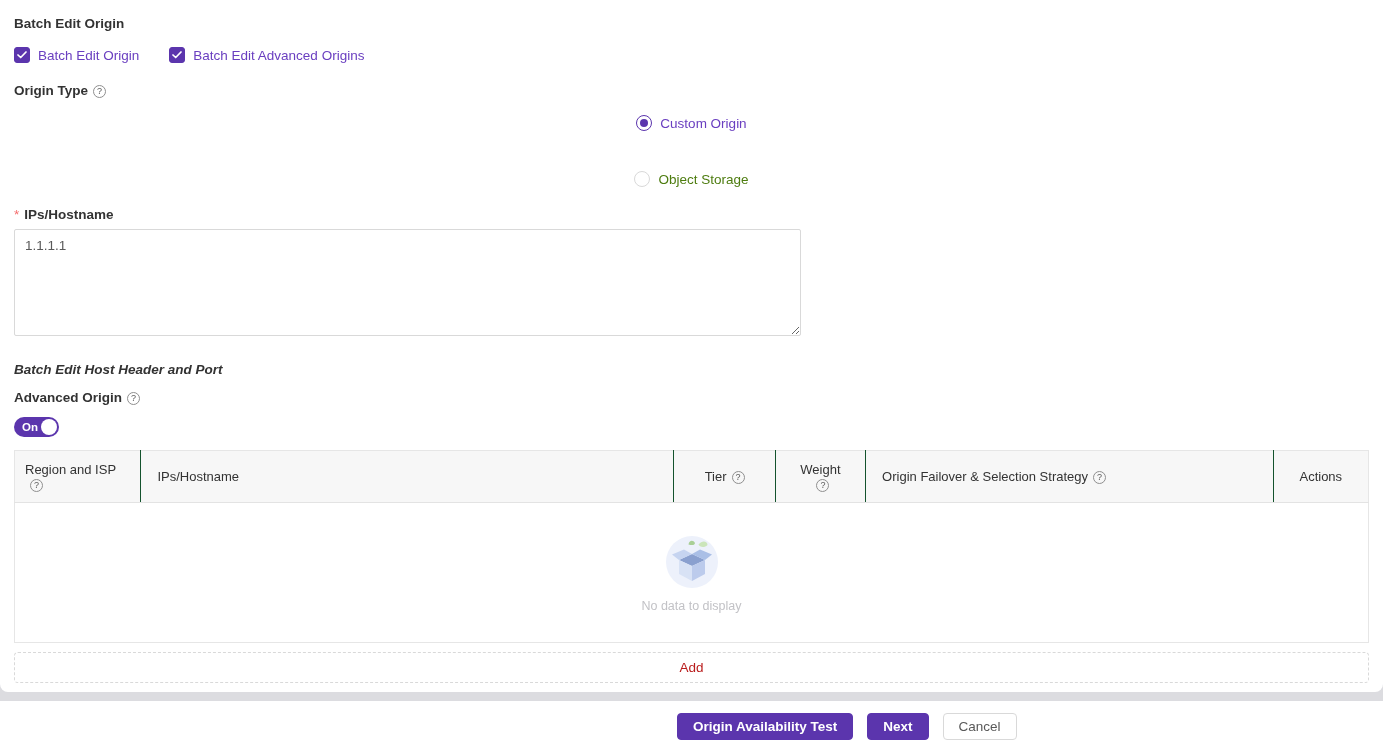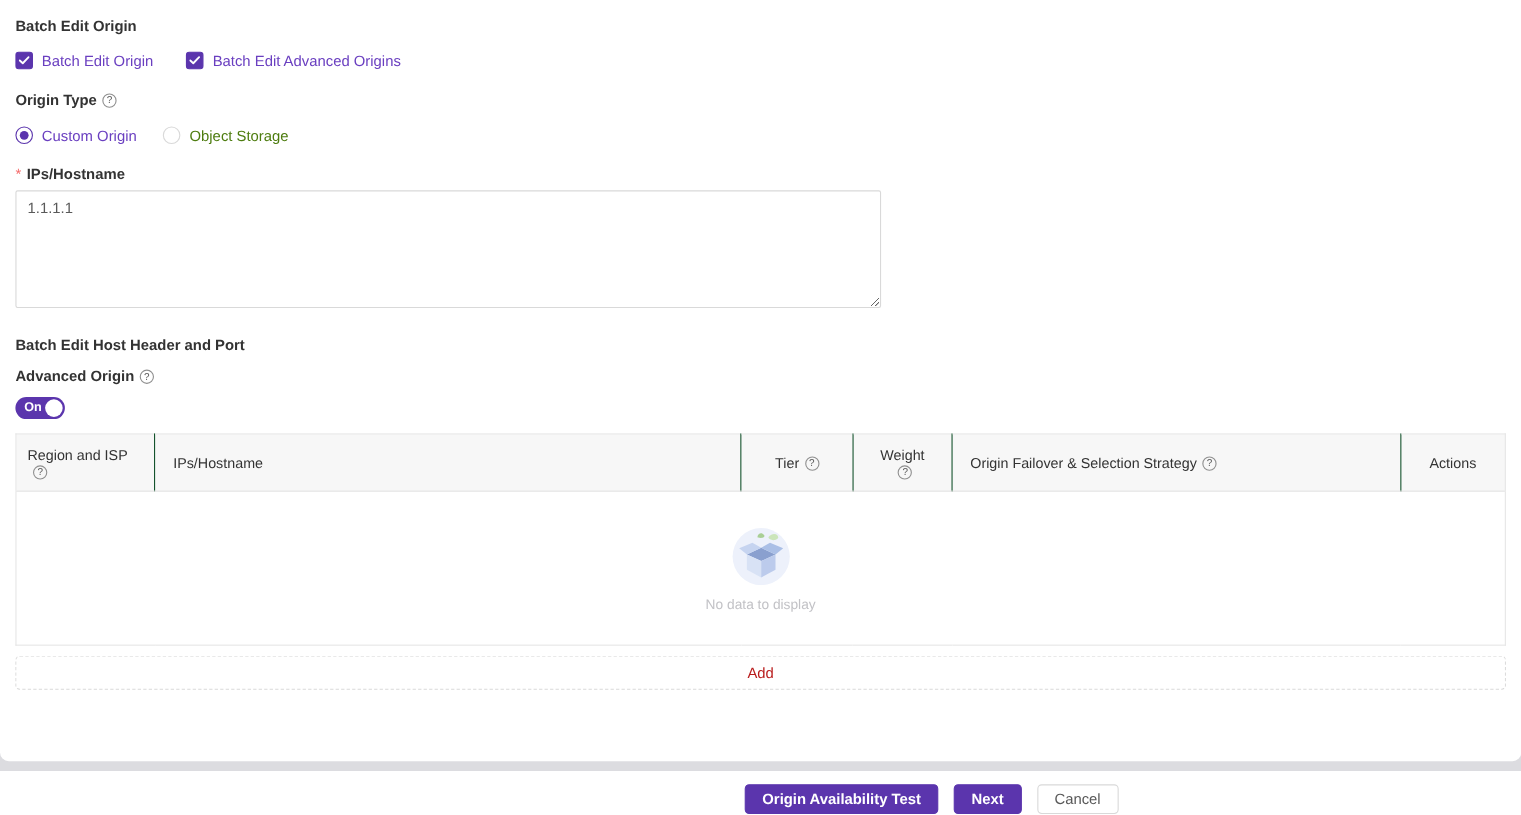--- a/index.html
+++ b/index.html
@@ -17,21 +17,21 @@
     border-radius: 0 0 8px 8px;
     overflow: hidden;
   }
   .content { padding: 0 14px; }
 
   .section-title { margin-top: 16px; font-weight: 600; color: #333; font-size: 13.5px; }
 
   
   .ctl-row { display: flex; align-items: center; }
   .row-cb1 { margin-top: 16px; gap: 30px; }
-  .row-radio { margin-top: 17px; gap: 24px; }
+  .row-radio { margin-top: 17px; gap: 40px; flex-direction: column; }
   .row-cb2 { margin-top: 15px; gap: 26px; }
   .ctl { display: inline-flex; align-items: center; gap: 8px; cursor: pointer; }
   .cb-box {
     width: 16px; height: 16px; border-radius: 3px;
     border: 1px solid #d9d9d9; background: #fff;
     display: inline-flex; align-items: center; justify-content: center;
     flex: 0 0 auto;
   }
   .cb-box.checked { background: #5b35ad; border-color: #5b35ad; }
   .lbl-purple { color: #6a3fc0; }
@@ -170,21 +170,21 @@
           <span class="lbl-gray">Object Storage</span>
         </span>
       </div>
 
       <div class="field-label">
         <span class="req-mark">*</span><span>IPs/Hostname</span>
       </div>
 
       <textarea class="ips-textarea" spellcheck="false" style="">1.1.1.1</textarea>
 
-      <div class="section-title" style="margin-top:26px;">Batch Edit Host Header and Port</div>
+      <div class="section-title" style="margin-top:26px;font-style:italic;">Batch Edit Host Header and Port</div>
 
 
       <div class="field-label" style="margin-top:13px;">
         <span>Advanced Origin</span><span class="help-icon">?</span>
       </div>
 
       <div class="toggle">
         <span class="toggle-text">On</span>
         <span class="toggle-knob"></span>
       </div>

